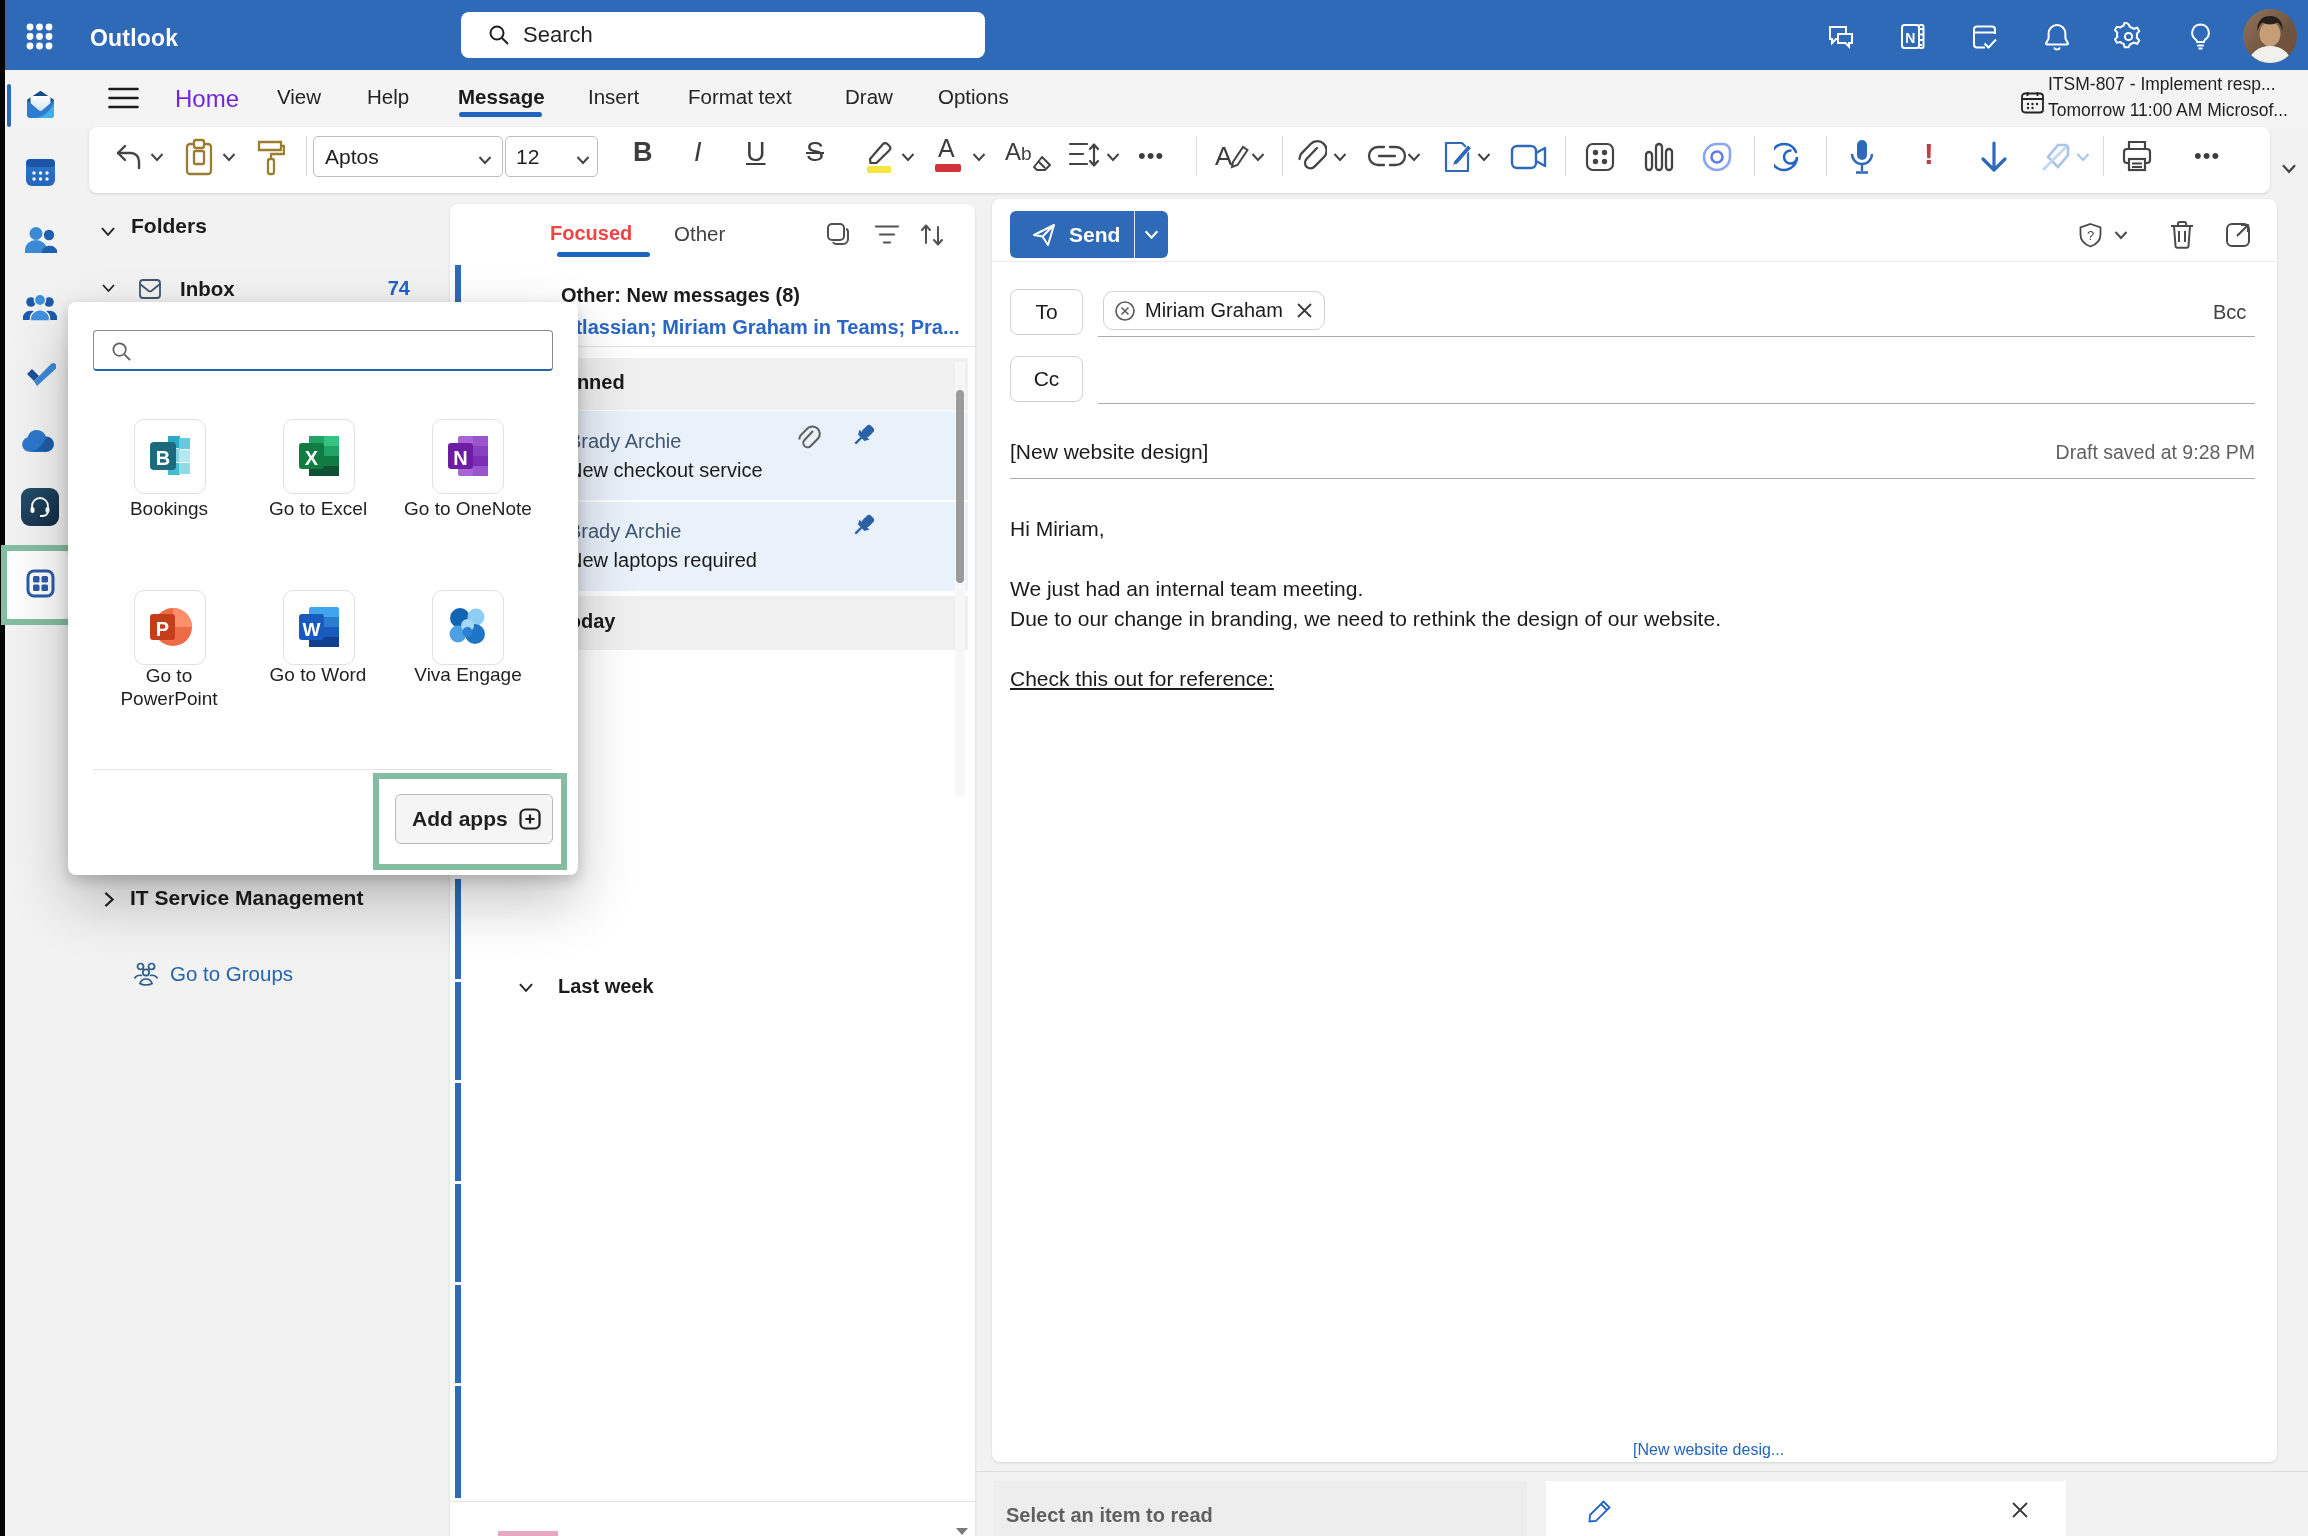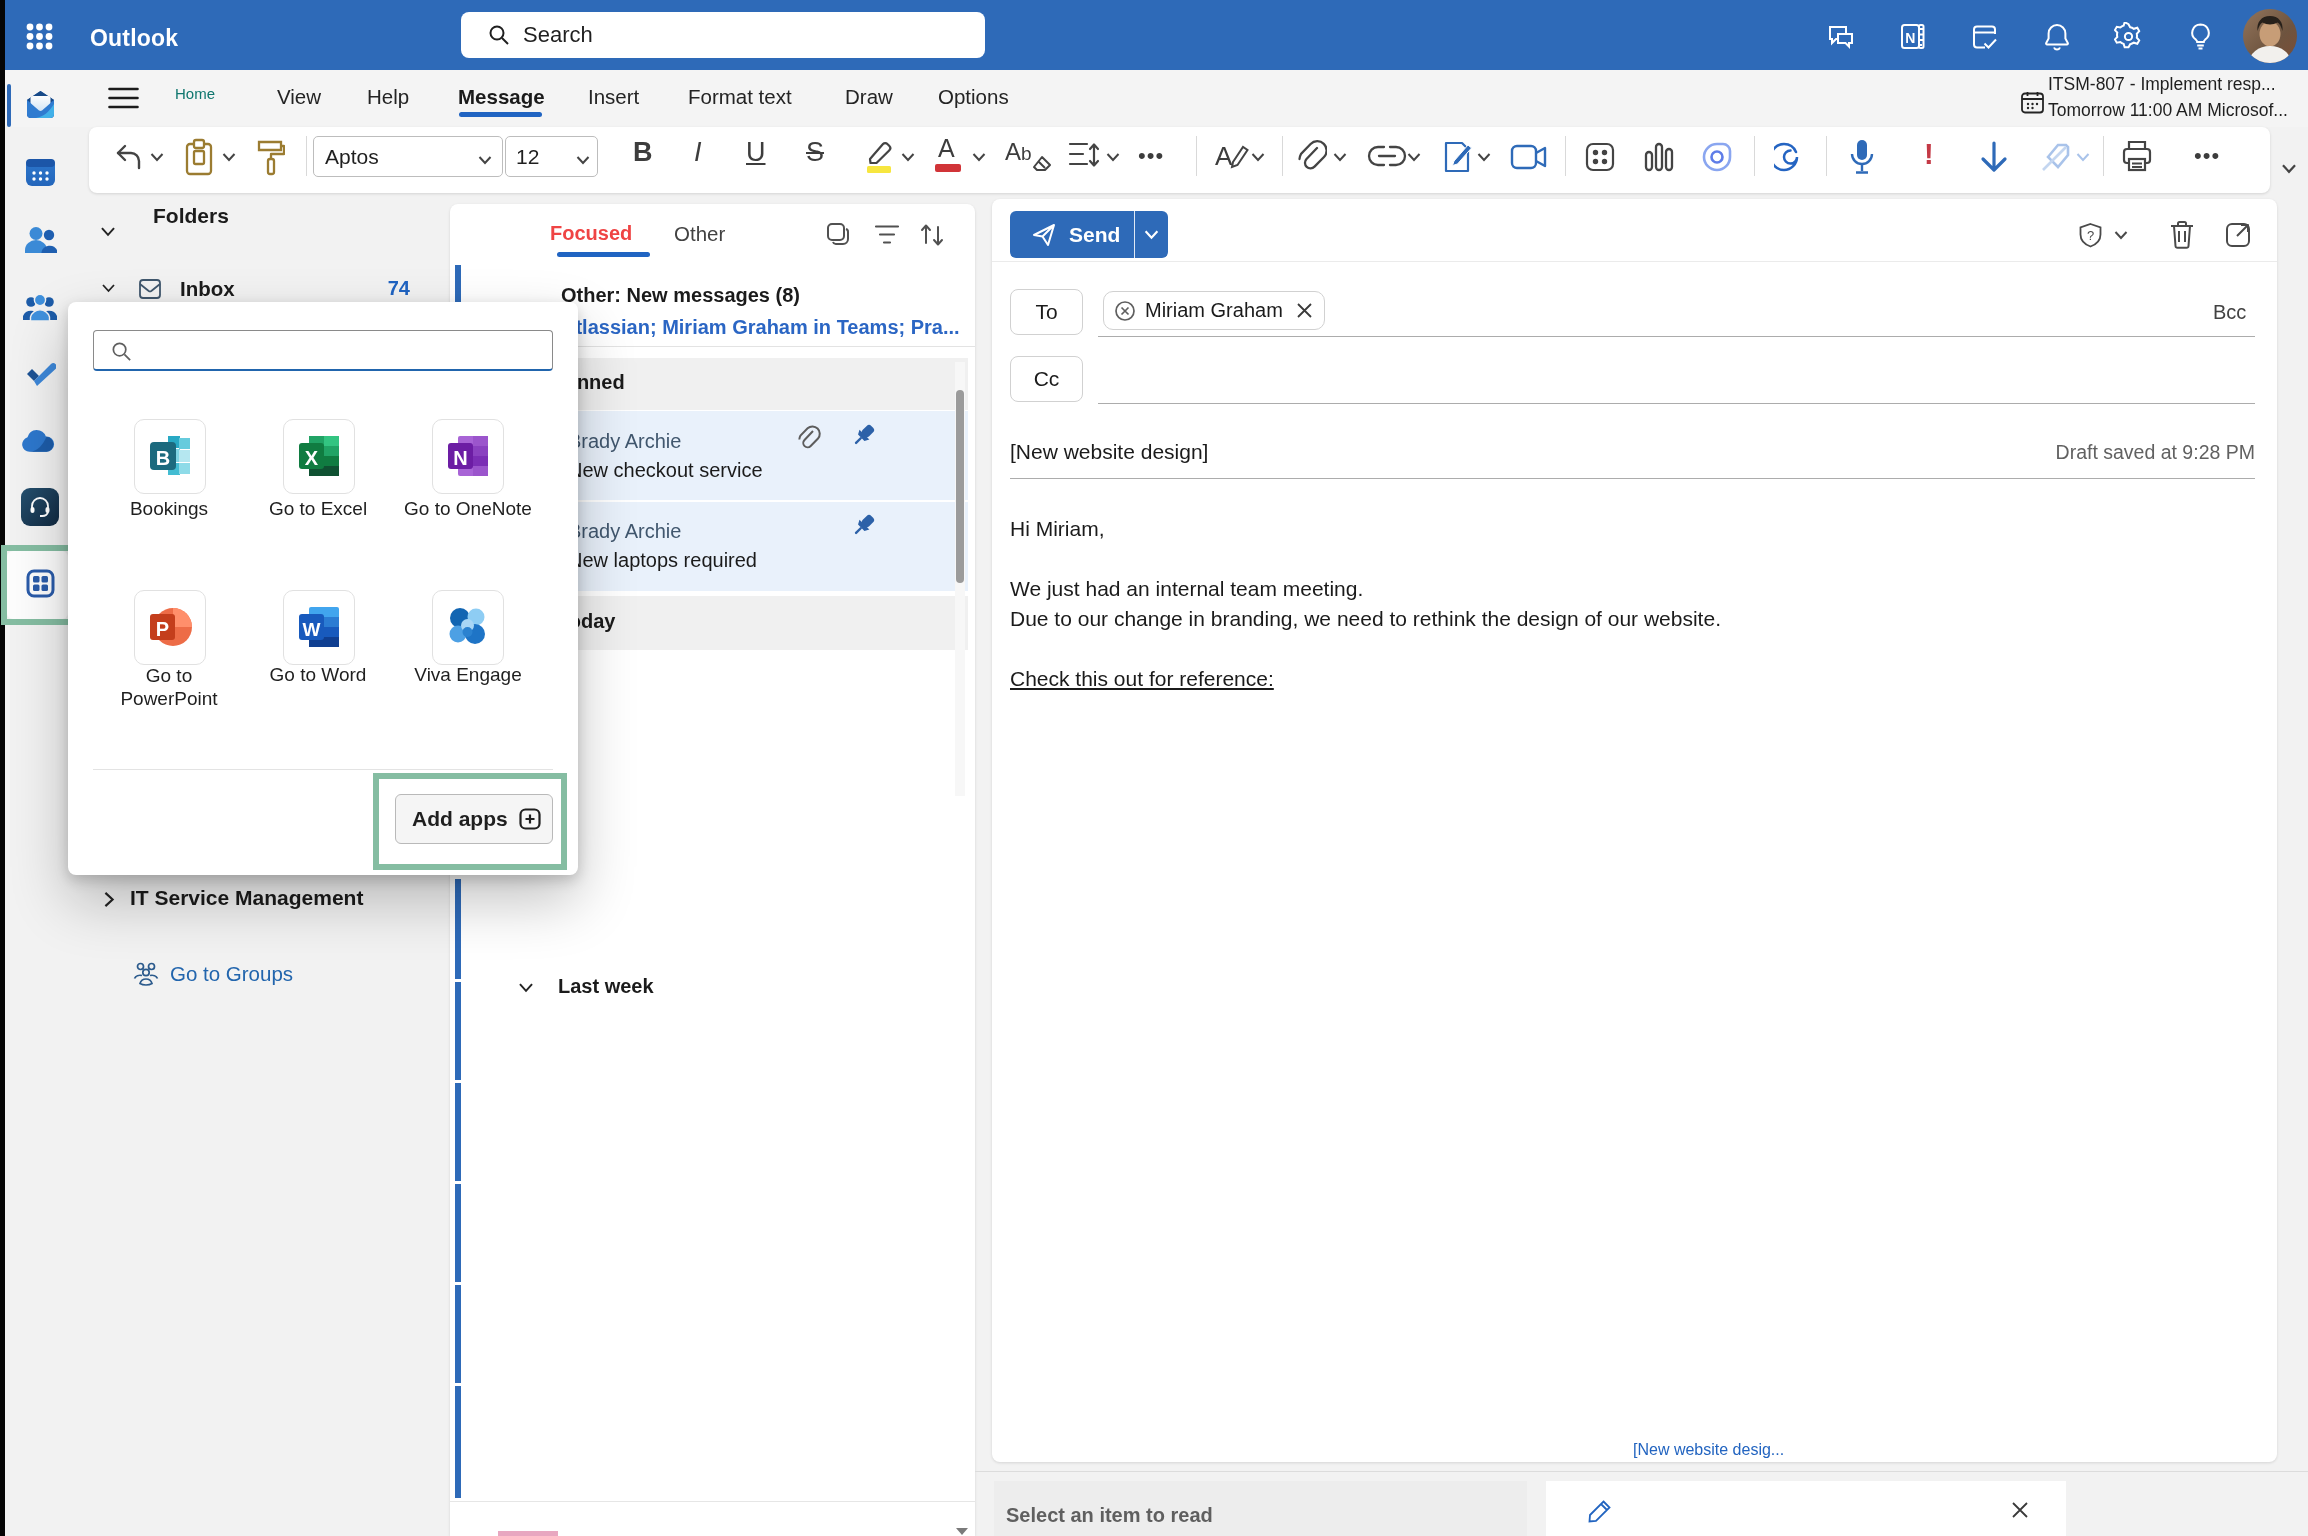--- a/index.html
+++ b/index.html
@@ -81,21 +81,21 @@
 <ellipse cx="27" cy="25" rx="10.5" ry="12.5" fill="#c79d77"></ellipse>
 <path d="M14.5 22 c-1 -9 4 -15 12.5 -15 c8.5 0 13.5 6 12.5 15 c-1.5 -5 -3 -7.5 -5 -8.5 c-4.5 2.5 -10.5 2.5 -15 0 c-2 1 -3.5 3.5 -5 8.5 z" fill="#27201a"></path>
 <path d="M6 54 a21 17 0 0 1 42 0 z" fill="#f2f0ed"></path>
     </g>
   </svg>
 
 <div class="abs" style="left:5px;top:70px;width:2303px;height:57px;background:#f4f4f4;"></div>
 <svg class="abs" style="left:108px;top:87px;" width="31" height="22" viewBox="0 0 31 22" stroke="#1b1b1b" stroke-width="2.6" stroke-linecap="round">
     <path d="M1.5 2h28M1.5 11h28M1.5 20h28"></path>
   </svg>
-<div class="abs" style="left:175px;top:85px;font-size:15px;color:#0f766e;text-align:right;">Home</div>
+<div class="abs" style="left:175px;top:85px;font-size:24px;color:#6d28d9;text-align:right;">Home</div>
 <div class="abs" style="left:277px;top:85px;font-size:20.5px;color:#242424;">View</div>
 <div class="abs" style="left:367px;top:85px;font-size:20.5px;color:#242424;">Help</div>
 <div class="abs" style="left:458px;top:85px;font-size:20.5px;font-weight:bold;color:#1b1b1b;">Message</div>
 <div class="abs" style="left:588px;top:85px;font-size:20.5px;color:#242424;">Insert</div>
 <div class="abs" style="left:688px;top:85px;font-size:20.5px;color:#242424;">Format text</div>
 <div class="abs" style="left:845px;top:85px;font-size:20.5px;color:#242424;">Draw</div>
 <div class="abs" style="left:938px;top:85px;font-size:20.5px;color:#242424;">Options</div>
 <div class="abs" style="left:459px;top:112px;width:83px;height:5px;background:#2064c2;border-radius:3px;"></div>
 
 <svg class="abs" style="left:2020px;top:90px;" width="25" height="25" viewBox="0 0 25 25" fill="none" stroke="#242424" stroke-width="1.8">
@@ -350,21 +350,21 @@
     <rect x="2" y="2" width="25" height="25" rx="6" fill="none" stroke="#2a5ba9" stroke-width="3"></rect>
     <rect x="7" y="7" width="6.5" height="6.5" rx="1.5" fill="#2a5ba9"></rect>
     <rect x="15.5" y="7" width="6.5" height="6.5" rx="1.5" fill="#2a5ba9"></rect>
     <rect x="7" y="15.5" width="6.5" height="6.5" rx="1.5" fill="#2a5ba9"></rect>
     <rect x="15.5" y="15.5" width="6.5" height="6.5" rx="1.5" fill="#2a5ba9"></rect>
   </svg>
 
 <svg class="abs" style="left:100px;top:226px;" width="16" height="11" viewBox="0 0 14 10" fill="none" stroke="#242424" stroke-width="1.8">
     <path d="M1.5 2 L7 8 L12.5 2"></path>
   </svg>
-<div class="abs" style="left:131px;top:204px;font-size:21px;font-weight:bold;color:#1b1b1b;margin-left:22px;">Folders</div>
+<div class="abs" style="left:131px;top:214px;font-size:21px;font-weight:bold;color:#1b1b1b;">Folders</div>
 <svg class="abs" style="left:101px;top:283px;" width="15" height="10" viewBox="0 0 14 10" fill="none" stroke="#242424" stroke-width="1.8">
     <path d="M1.5 2 L7 8 L12.5 2"></path>
   </svg>
 <svg class="abs" style="left:137px;top:276px;" width="26" height="26" viewBox="0 0 26 26" fill="none" stroke="#40576d" stroke-width="1.8">
     <rect x="3" y="4" width="20" height="18" rx="3"></rect>
     <path d="M3 8 l8.7 7 a2.4 2.4 0 0 0 2.6 0 l8.7 -7"></path>
   </svg>
 <div class="abs" style="left:171px;top:277px;font-size:20.5px;font-weight:bold;color:#1b1b1b;margin-left:9px;">Inbox</div>
 <div class="abs" style="left:355px;top:277px;width:55px;text-align:right;font-size:20px;font-weight:bold;color:#2064c2;">74</div>
 <svg class="abs" style="left:103px;top:891px;" width="12" height="17" viewBox="0 0 10 14" fill="none" stroke="#242424" stroke-width="1.8">

